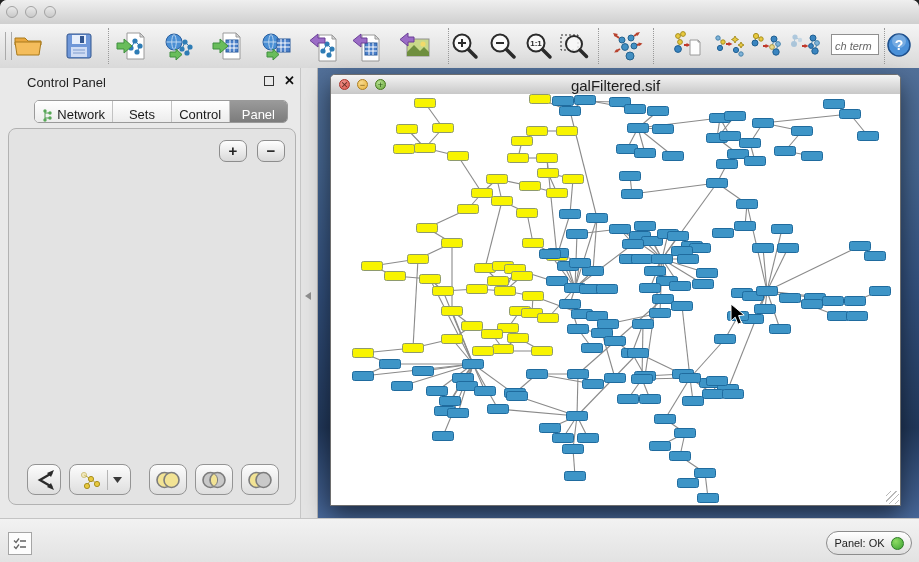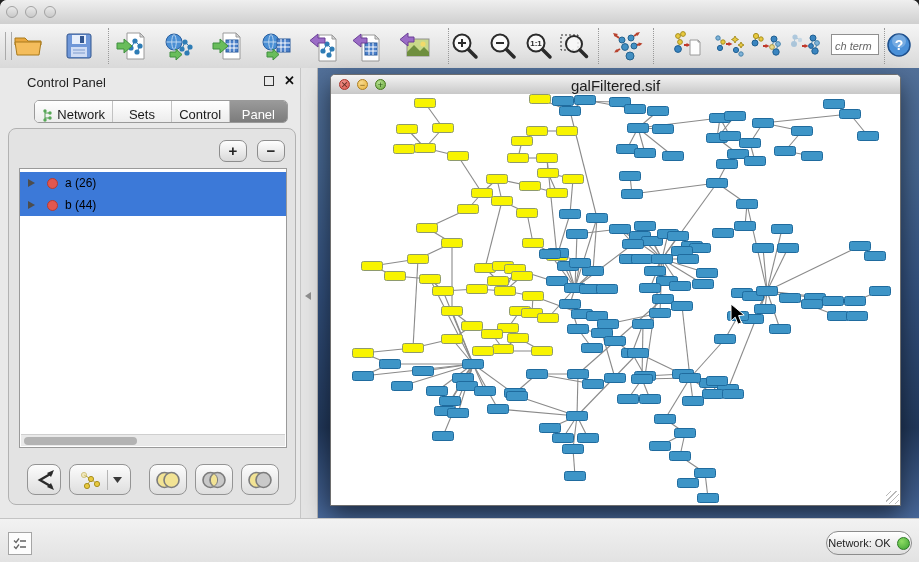--- a/index.html
+++ b/index.html
@@ -391,36 +391,20 @@
         </div>
       <div class="tab active">
           <span>Panel</span>
         </div>
     </div>
 
     <div class="panelbox">
       <div class="pm-btn" style="left:210px;top:11px">+</div>
       <div class="pm-btn" style="left:248px;top:11px">−</div>
 
-      <div class="listbox">
-        <div style="height:3px"></div>
-        <div class="row sel">
-          <span class="disc"></span>
-          <span class="reddot"></span>
-          <span class="rowlabel">a (26)</span>
-        </div>
-        <div class="row sel">
-          <span class="disc"></span>
-          <span class="reddot"></span>
-          <span class="rowlabel">b (44)</span>
-        </div>
-        <div class="hscroll">
-          <div class="hthumb"></div>
-        </div>
-      </div>
 
       <div class="setbtn" style="left:18px;top:335px;width:34px">
         <svg width="22" height="20" viewBox="0 0 22 20">
             <path d="M19 3 L7 10 L19 17" stroke="#2b2b2b" stroke-width="2.4" fill="none"></path>
             <path d="M21 0l-7 3 4 4z" fill="#2b2b2b"></path>
             <path d="M21 20l-7-3 4-4z" fill="#2b2b2b"></path>
           </svg>
       </div>
       <div class="setbtn" style="left:60px;top:335px;width:62px">
         <svg width="24" height="20" viewBox="0 0 24 20">
@@ -908,18 +892,18 @@
   <div class="statusbar">
     <div class="taskbtn">
       <svg width="14" height="14" viewBox="0 0 14 14">
           <path d="M1 3.5l2 2 3-4" stroke="#666" fill="none" stroke-width="1.3"></path>
           <rect x="7" y="3" width="6" height="2" fill="#888"></rect>
           <path d="M1 9.5l2 2 3-4" stroke="#666" fill="none" stroke-width="1.3"></path>
           <rect x="7" y="9" width="6" height="2" fill="#888"></rect>
         </svg>
     </div>
     <div class="membtn">
-      <span>Network: OK</span>
+      <span>Panel: OK</span>
       <span class="memdot"></span>
     </div>
   </div>
 
 </div>
 
 </body></html>

